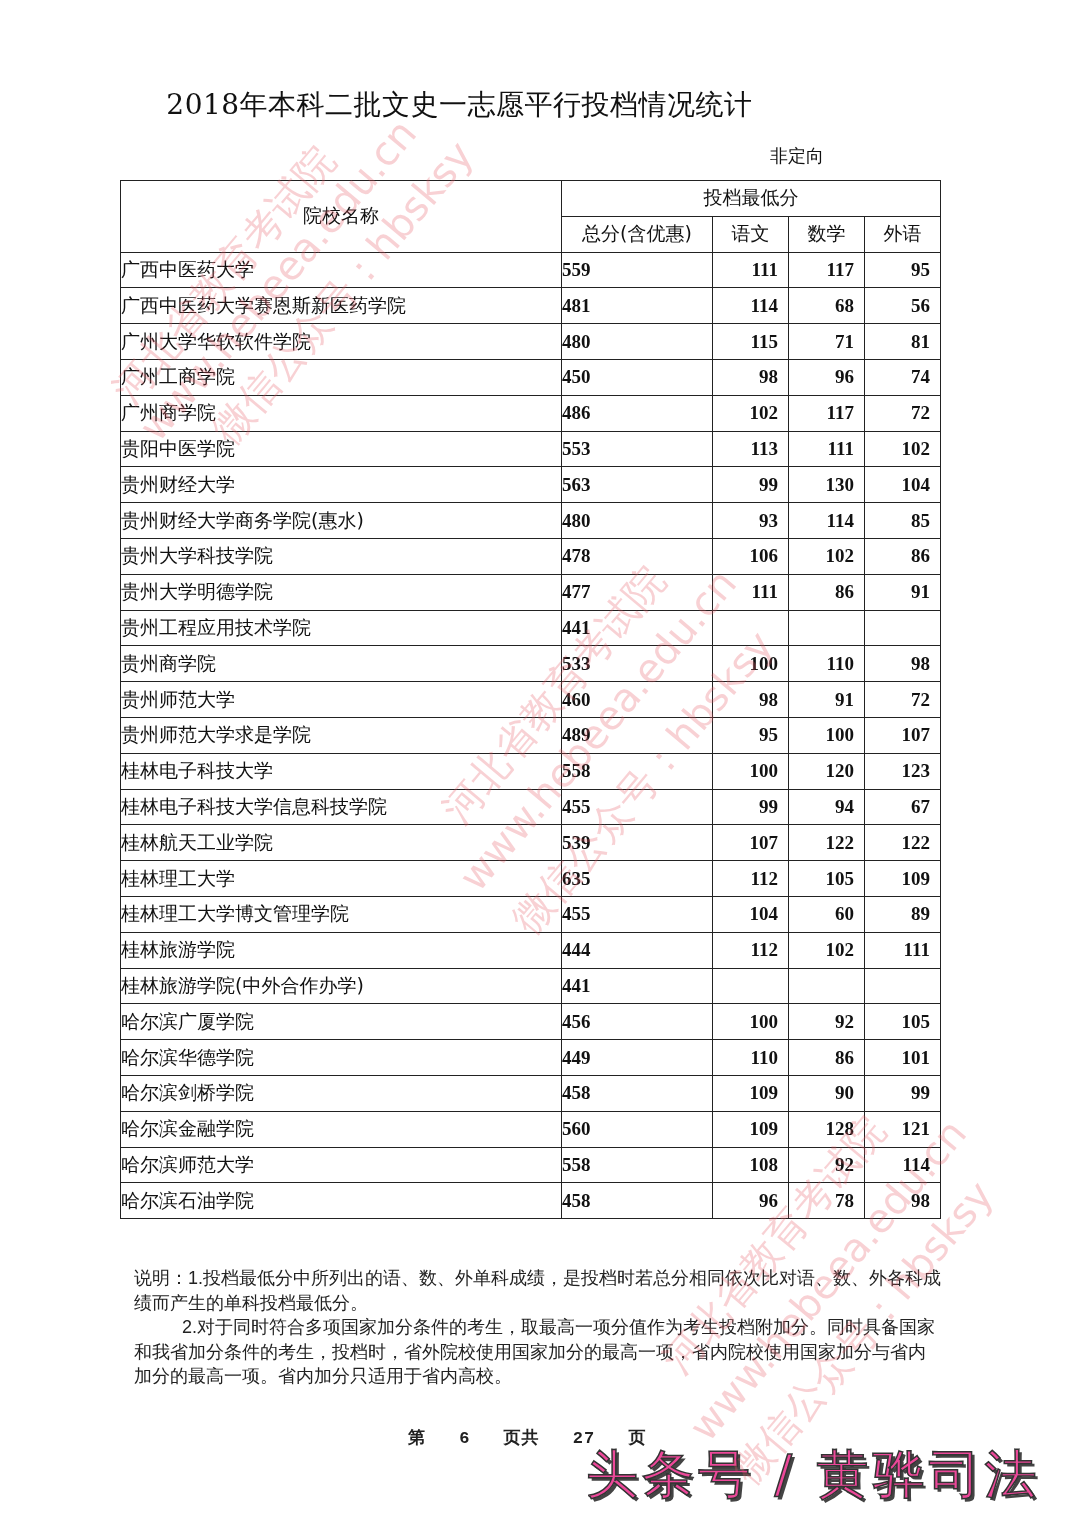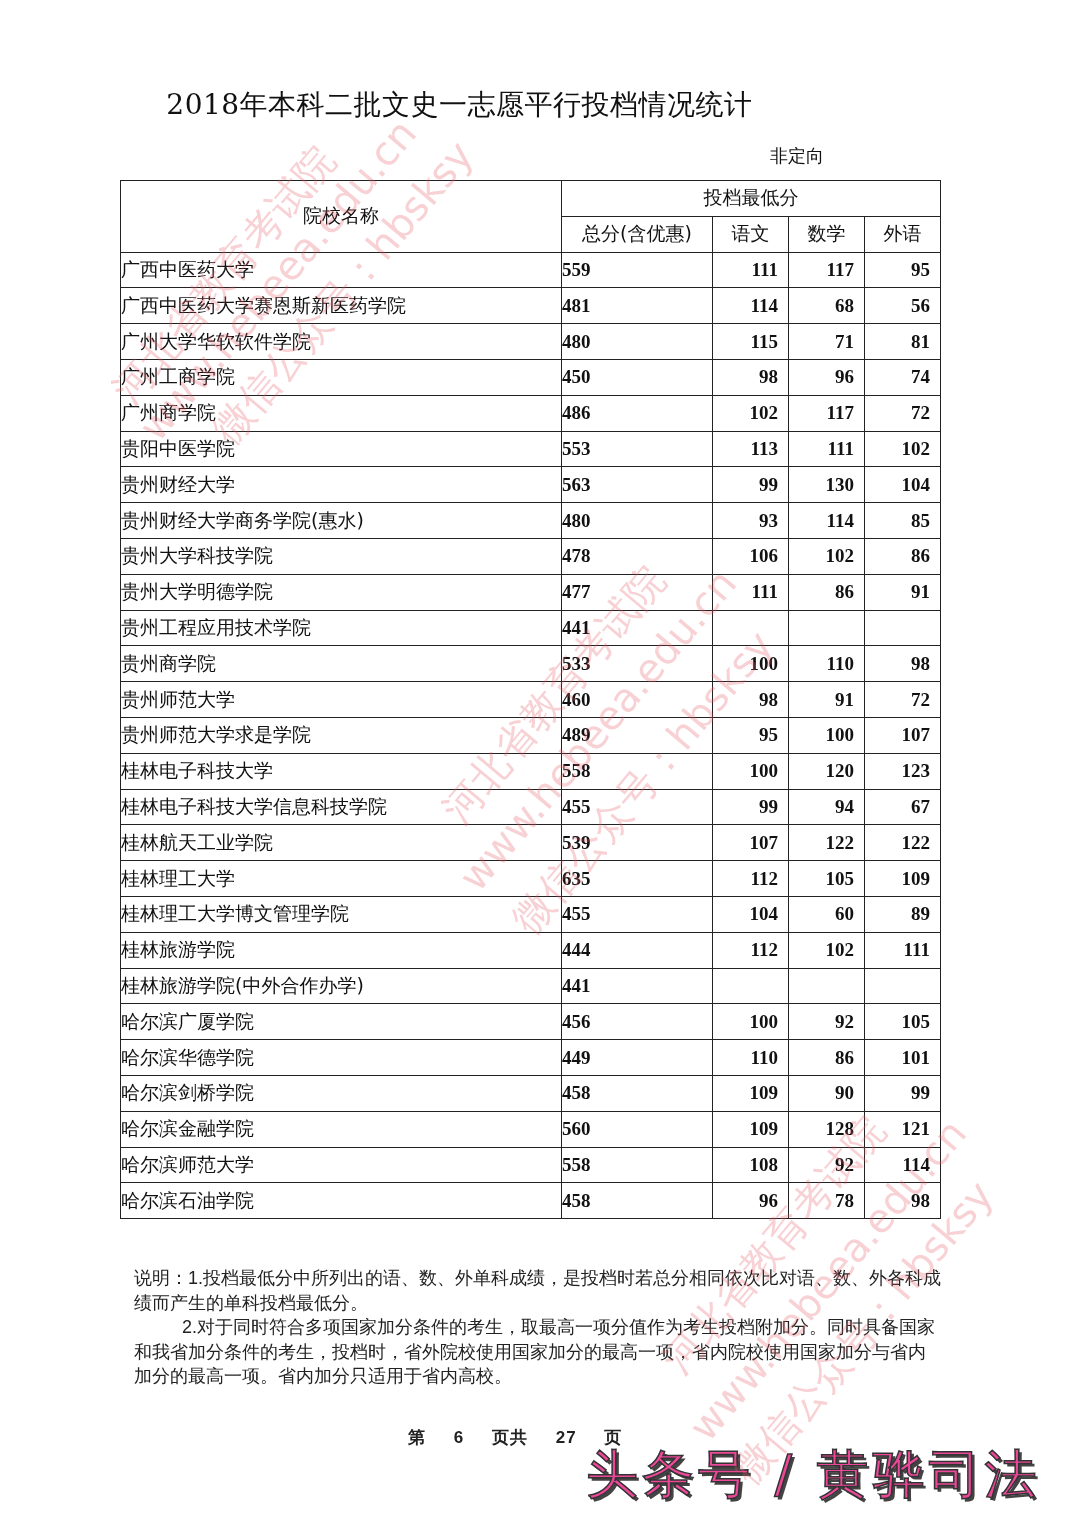--- a/index.html
+++ b/index.html
@@ -40,21 +40,21 @@
   }
   .notes {
     position:absolute; left:134px; top:1266px; width:808px;
     font-size:18px; line-height:24.5px; color:#222;
     font-family:Liberation Sans, sans-serif;
   }
   .notes p { margin:0; }
   .notes p.indent { text-indent:48px; }
   .footer {
     position:absolute; top:1426px; left:408px; font-size:17px; font-weight:bold;
-    font-family:Liberation Sans, sans-serif; color:#222; letter-spacing:1px;
+    font-family:Liberation Mono, monospace; color:#222; letter-spacing:1px;
   }
   .footer span { display:inline-block; margin-right:22px; }
   .brand {
     position:absolute; left:586px; top:1440px; font-size:52px; color:#ec4899;
     font-family:"DejaVu Sans","Liberation Sans",sans-serif; letter-spacing:4px;
     -webkit-text-stroke:1.5px #333;
     text-shadow:3px 3px 0 #444;
     text-align:right;
   }
   .watermark {

